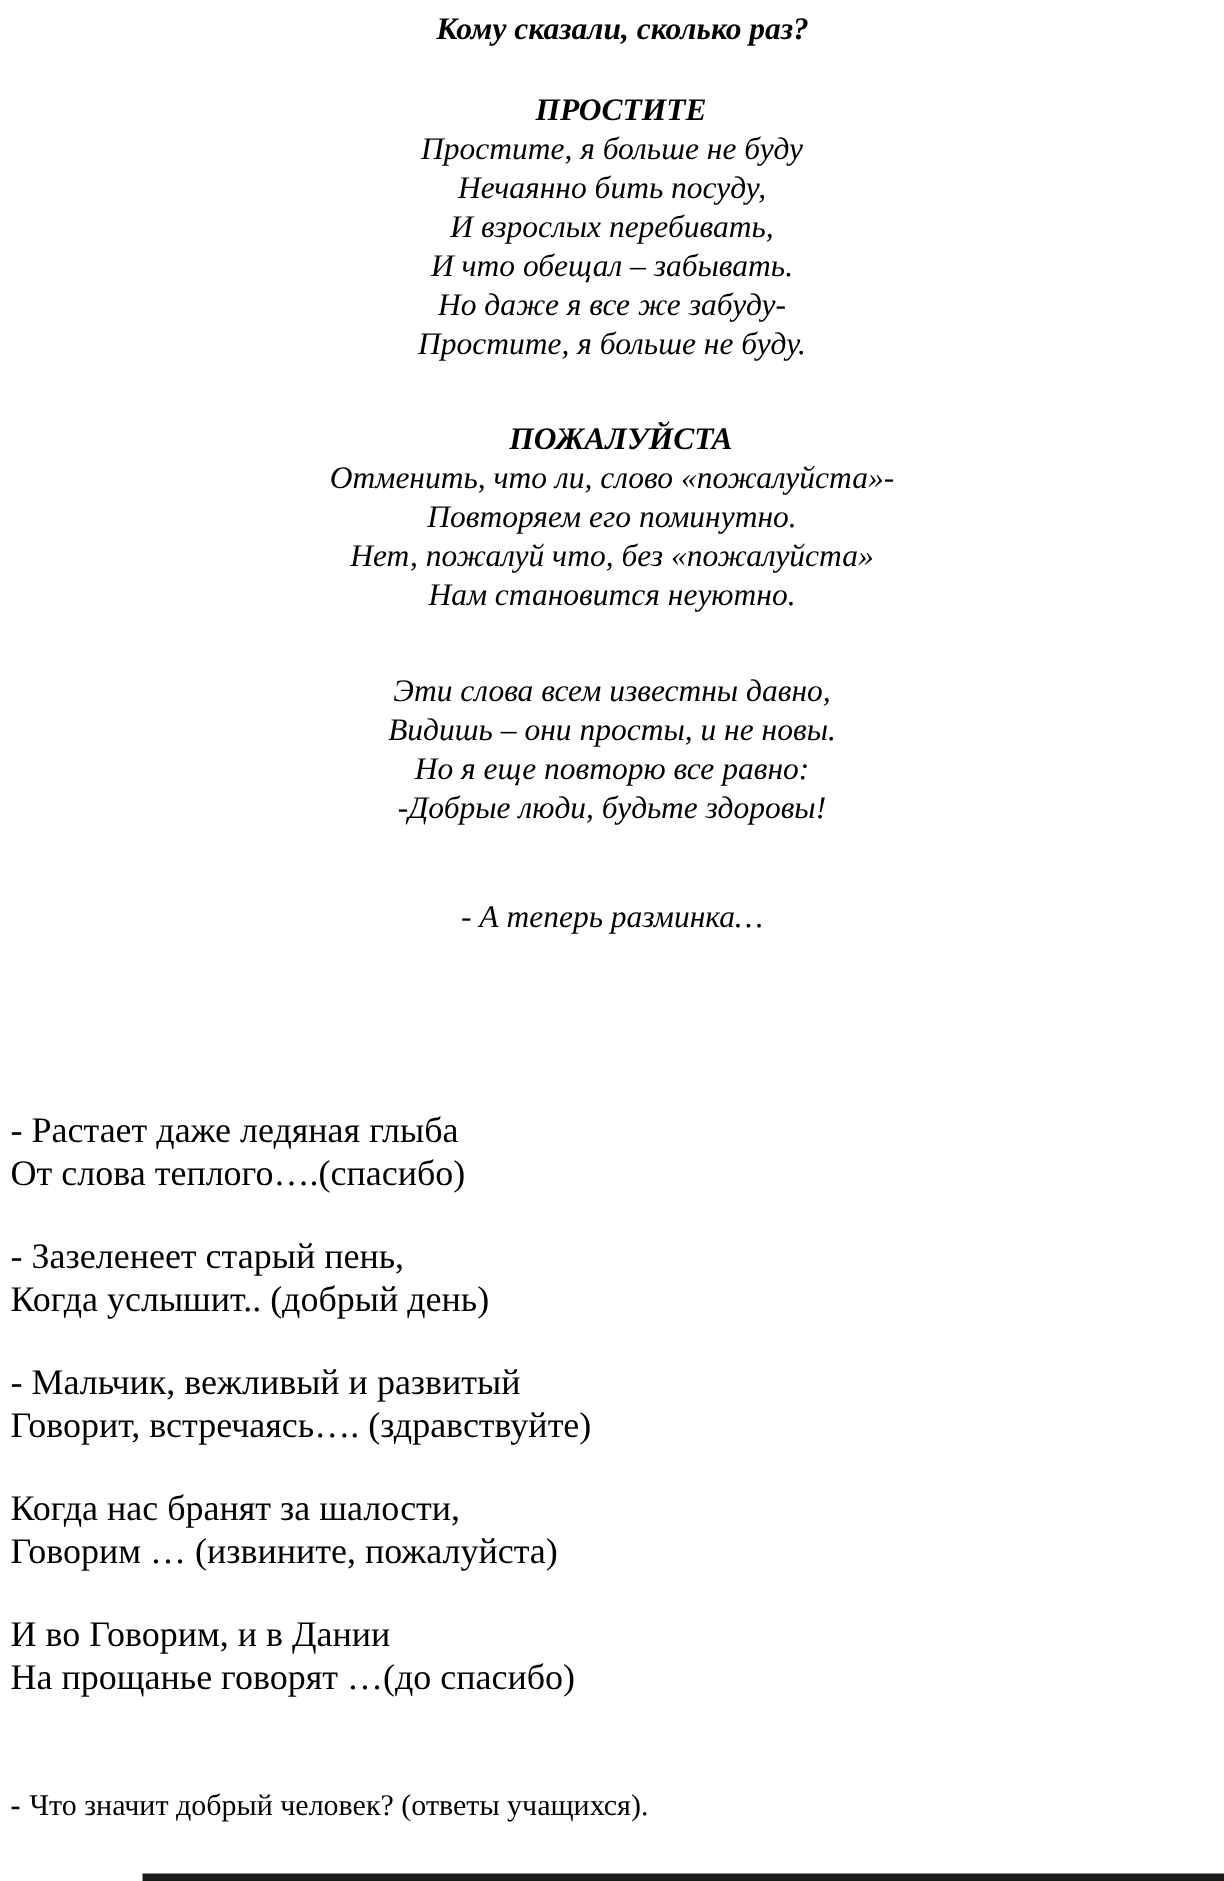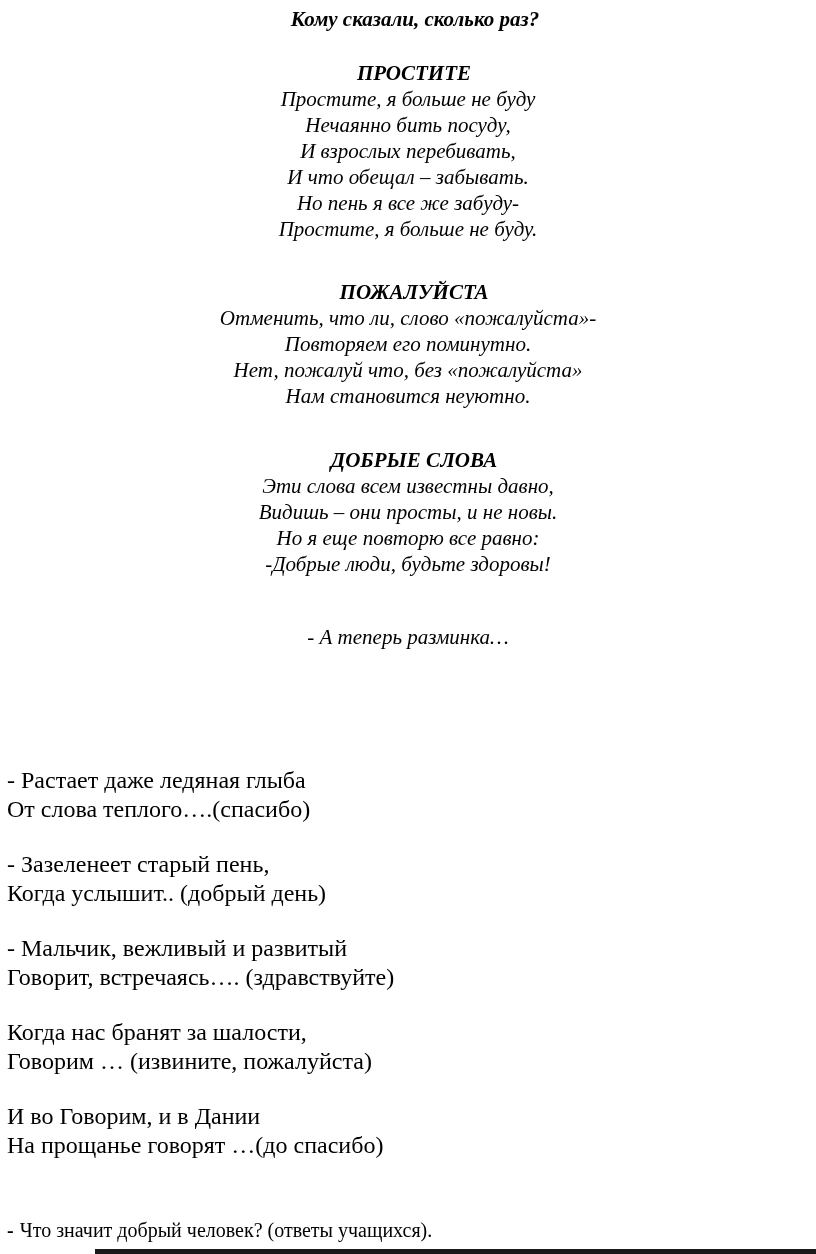--- a/index.html
+++ b/index.html
@@ -61,34 +61,33 @@
   <div class="center-block">
 
     <div class="header-line">Кому сказали, сколько раз?</div>
 
     <div class="poem poem-1">
       <div class="poem-title">ПРОСТИТЕ</div>
       <div class="poem-line">Простите, я больше не буду</div>
       <div class="poem-line">Нечаянно бить посуду,</div>
       <div class="poem-line">И взрослых перебивать,</div>
       <div class="poem-line">И что обещал – забывать.</div>
-      <div class="poem-line">Но пень я все же забуду-</div>
+      <div class="poem-line">Но даже я все же забуду-</div>
       <div class="poem-line">Простите, я больше не буду.</div>
     </div>
 
     <div class="poem poem-2">
       <div class="poem-title">ПОЖАЛУЙСТА</div>
       <div class="poem-line">Отменить, что ли, слово «пожалуйста»-</div>
       <div class="poem-line">Повторяем его поминутно.</div>
       <div class="poem-line">Нет, пожалуй что, без «пожалуйста»</div>
       <div class="poem-line">Нам становится неуютно.</div>
     </div>
 
     <div class="poem poem-3">
-      <div class="poem-title">ДОБРЫЕ СЛОВА</div>
       <div class="poem-line">Эти слова всем известны давно,</div>
       <div class="poem-line">Видишь – они просты, и не новы.</div>
       <div class="poem-line">Но я еще повторю все равно:</div>
       <div class="poem-line">-Добрые люди, будьте здоровы!</div>
     </div>
 
     <div class="transition-line">- А теперь разминка…</div>
 
   </div>
 

